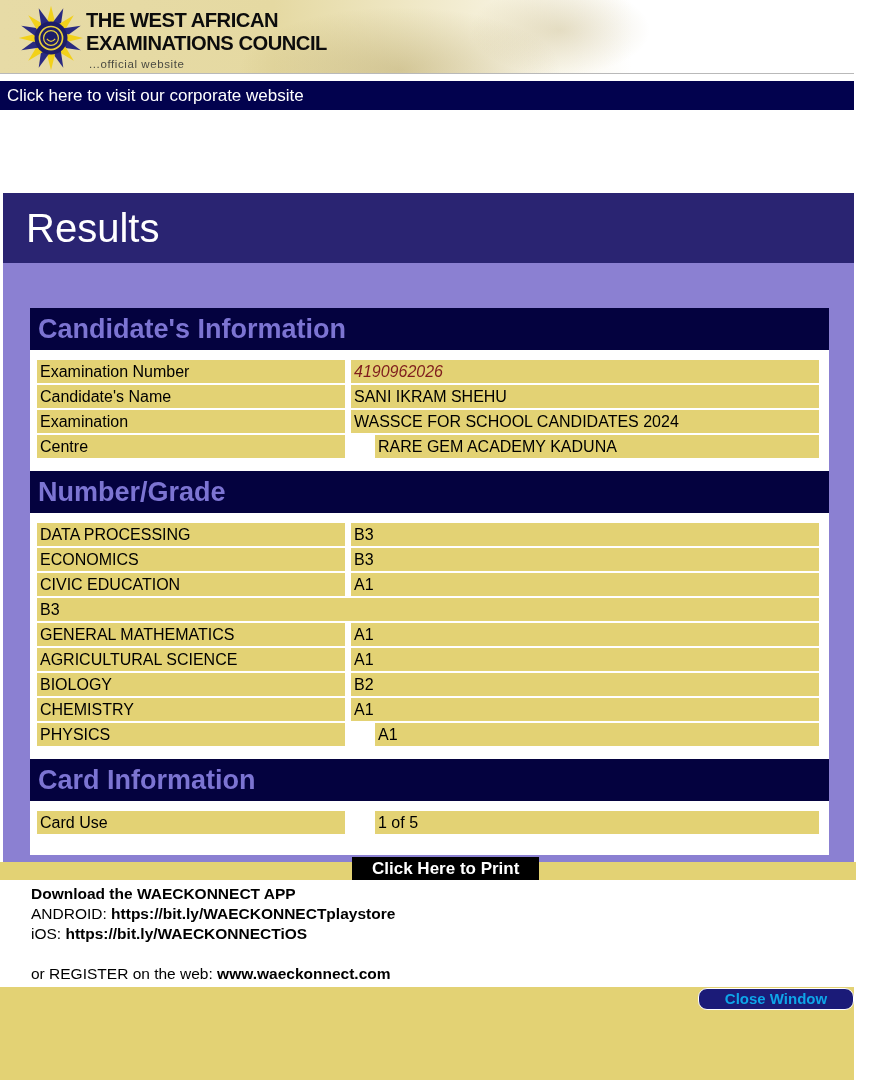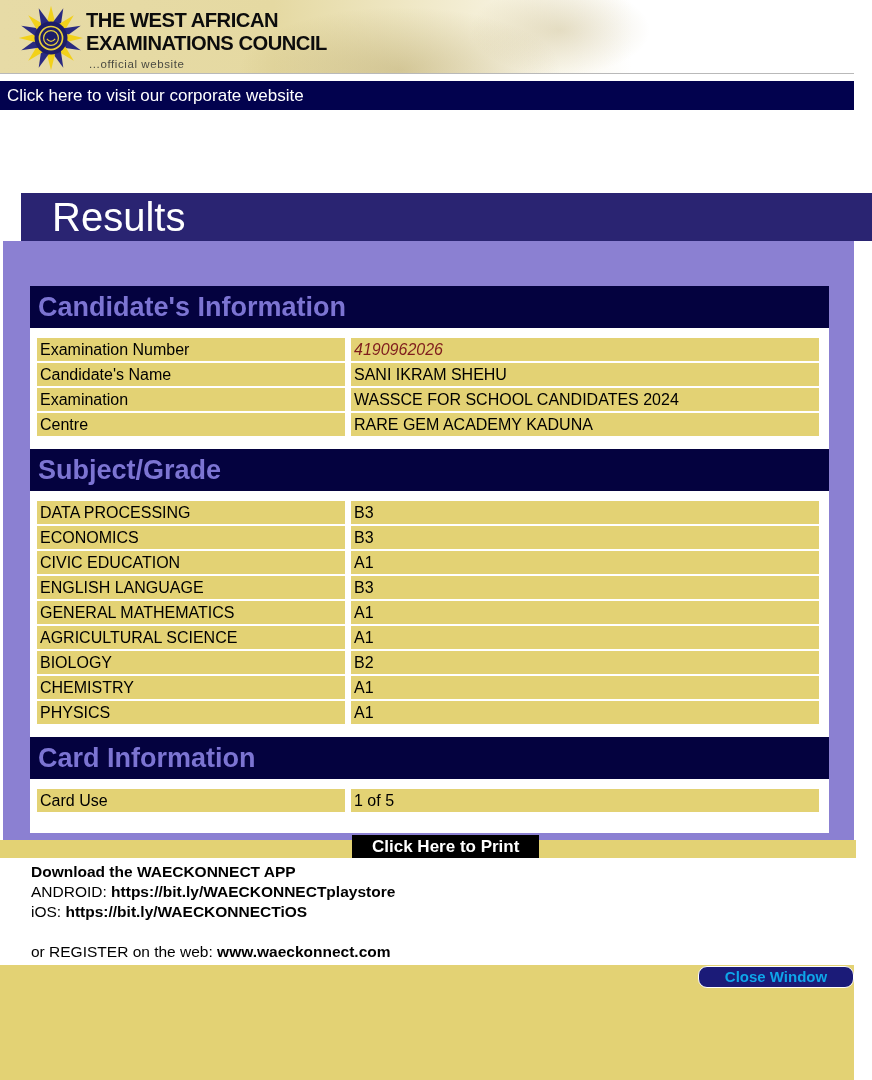--- a/index.html
+++ b/index.html
@@ -39,47 +39,47 @@
     margin-top:7px;
     width:854px; height:29px;
     background:#02024e;
     color:#fff; font-size:17px; line-height:29px;
     padding-left:7px;
     cursor:pointer;
   }
 
   
   .results-bar {
-    margin:83px 0 0 21px;
-    width:851px; height:48px;
+    margin:83px 0 0 3px;
+    width:851px; height:70px;
     background:#2a2472;
     color:#fff; font-size:40px;
     display:flex; align-items:center;
-    padding-left:31px;
+    padding-left:23px;
   }
 
   
   .purple-wrap {
     margin-left:3px;
     width:851px;
     background:#8b80d2;
     padding:31px 25px 7px 27px;
   }
   .panel { background:#ffffff; padding-bottom:21px;margin-top:14px; }
   .section-header {
     height:42px; line-height:42px;
     background:#04023f;
     color:#7c74d2;
     font-size:27px; font-weight:bold;
     padding-left:8px;
   }
   .rows { margin:10px 10px 13px 7px; }
   .rows.last { margin-bottom:0; }
   .row { display:flex; height:23px; margin-bottom:2px; font-size:16px; line-height:23px; }
-  .row:last-child { margin-bottom:0; }
+  .row:last-child { margin-bottom:0;gap:24px; }
   .cell-label { width:308px; background:#e3d274; padding-left:3px; margin-right:6px;
                 white-space:nowrap; overflow:hidden; }
   .cell-value { flex:1; background:#e3d274; padding-left:3px; white-space:nowrap; overflow:hidden; }
   .cell-value.white-text { color:#7f1d1d;font-style:italic; }
 
   
   .print-band { position:relative; width:856px; height:18px; background:#e3d274; }
   .print-btn {
     position:absolute; left:352px; top:-5px;
     height:23px; line-height:23px;
@@ -170,36 +170,35 @@
       <div class="row">
         <div class="cell-label">Examination</div>
         <div class="cell-value">WASSCE FOR SCHOOL CANDIDATES 2024</div>
       </div>
       <div class="row">
         <div class="cell-label">Centre</div>
         <div class="cell-value">RARE GEM ACADEMY KADUNA</div>
       </div>
     </div>
 
-    <div class="section-header">Subject/Grade</div>
+    <div class="section-header">Number/Grade</div>
     <div class="rows">
       <div class="row">
         <div class="cell-label">DATA PROCESSING</div>
         <div class="cell-value">B3</div>
       </div>
       <div class="row">
         <div class="cell-label">ECONOMICS</div>
         <div class="cell-value">B3</div>
       </div>
       <div class="row">
         <div class="cell-label">CIVIC EDUCATION</div>
         <div class="cell-value">A1</div>
       </div>
       <div class="row">
-        <div class="cell-label">ENGLISH LANGUAGE</div>
         <div class="cell-value">B3</div>
       </div>
       <div class="row">
         <div class="cell-label">GENERAL MATHEMATICS</div>
         <div class="cell-value">A1</div>
       </div>
       <div class="row">
         <div class="cell-label">AGRICULTURAL SCIENCE</div>
         <div class="cell-value">A1</div>
       </div>

